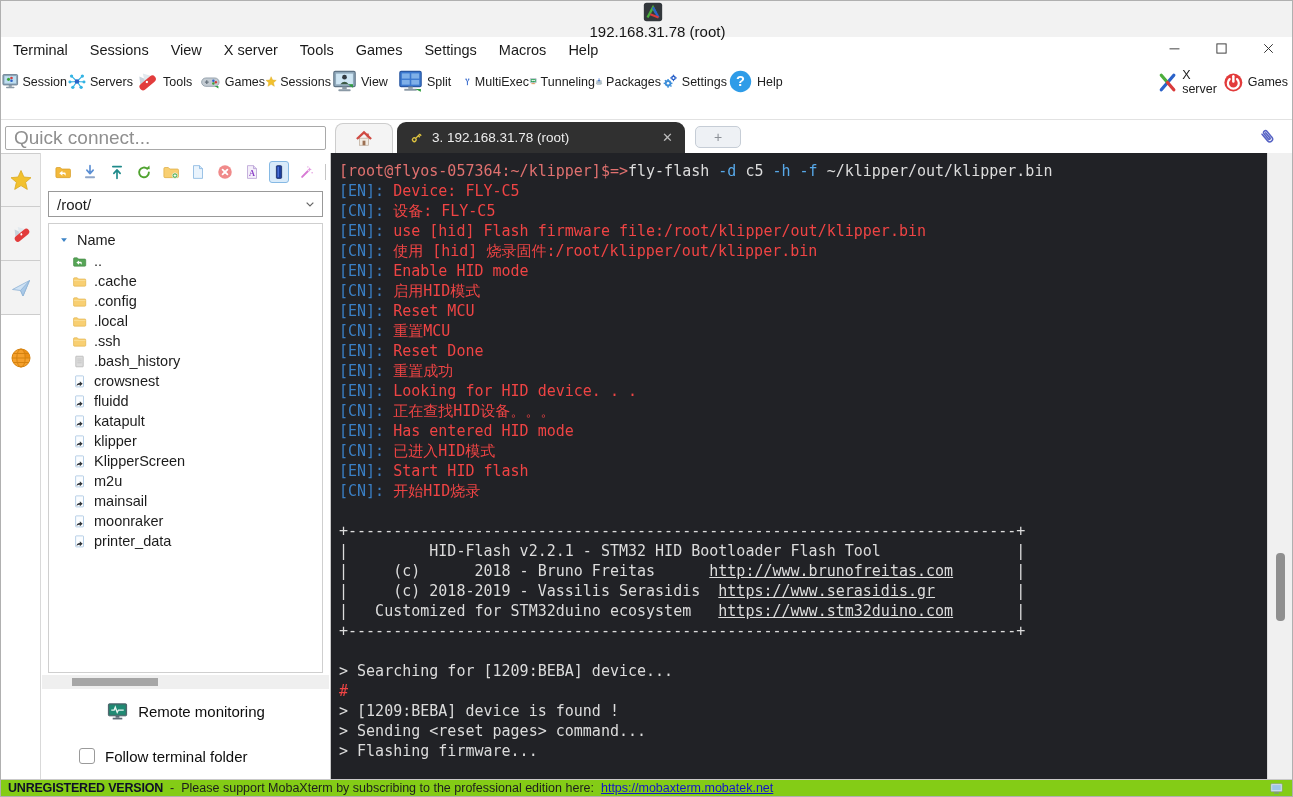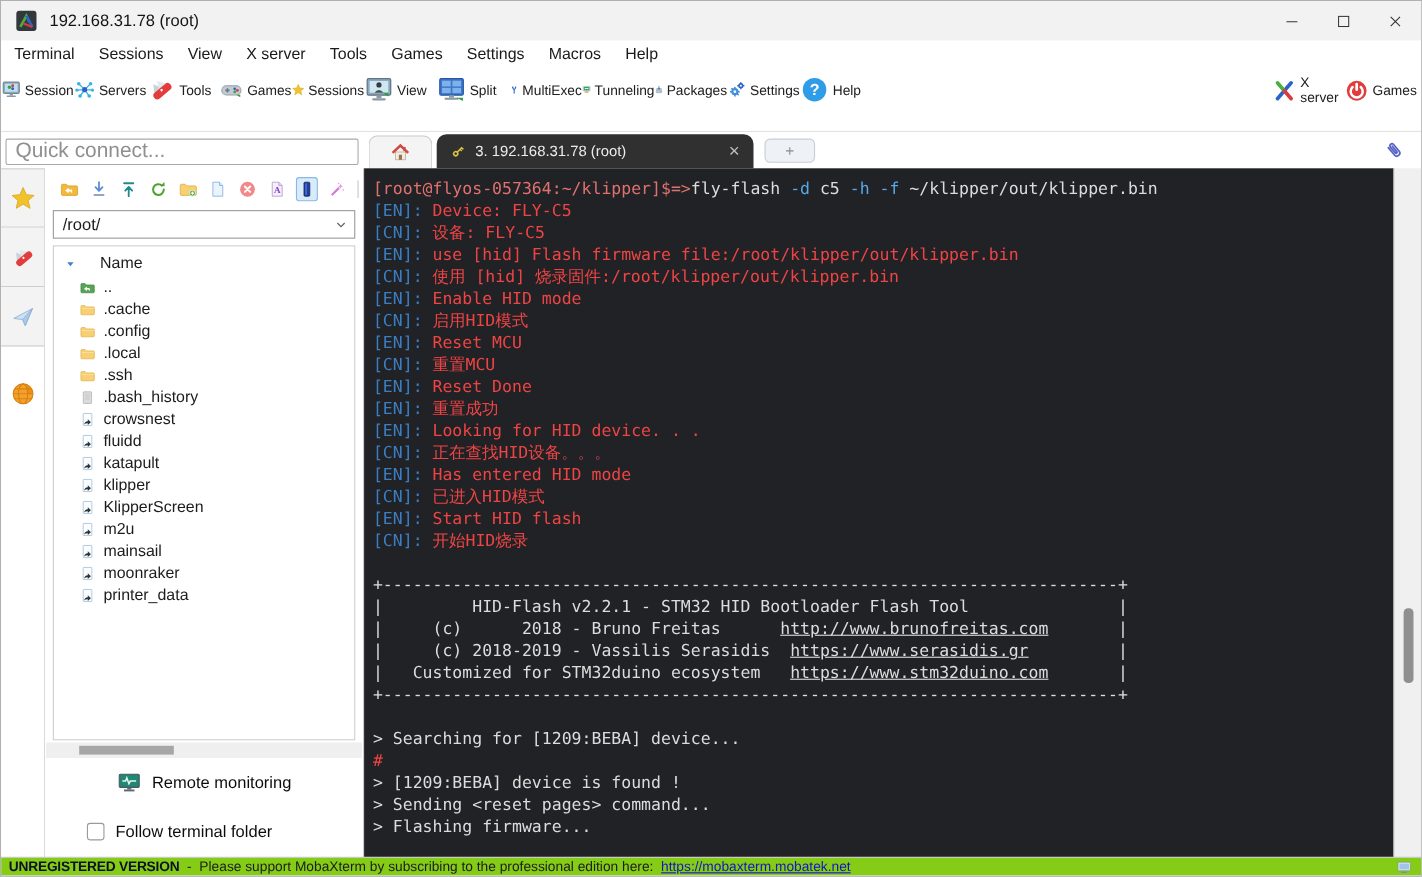--- a/index.html
+++ b/index.html
@@ -1,18 +1,18 @@
 <!DOCTYPE html>
 <html><head>
 <meta charset="utf-8">
 <style>
   html,body{margin:0;padding:0;background:#9a9a9a;font-family:"Liberation Sans",sans-serif;}
   .window{position:relative;width:1293px;height:797px;background:#fff;overflow:hidden;border:1px solid #b0b0b0;box-sizing:border-box;}
   
-  .titlebar{height:36px;background:#f2f2f2;display:flex;align-items:center;padding-left:12px;}
+  .titlebar{height:36px;background:#f2f2f2;display:flex;align-items:center;padding-left:12px;flex-direction:column;}
   .appicon{width:22px;height:22px;flex:none;}
   .apptitle{font-size:15px;color:#141414;margin-left:10px;}
   .wctrl{margin-left:auto;display:flex;height:100%;}
   .wbtn{width:47px;height:100%;display:flex;align-items:center;justify-content:center;}
   .wbtn svg{width:17px;height:17px;}
   
   .menubar{height:26px;display:flex;align-items:center;background:#fff;font-size:14.5px;color:#1a1a1a;padding-left:1px;}
   .mitem{padding:0 11px;height:100%;display:flex;align-items:center;cursor:default;}
   
   .toolbar{height:57px;background:#fff;border-bottom:1px solid #e2e2e2;display:flex;align-items:flex-start;padding-top:5px;box-sizing:border-box;}
@@ -41,21 +41,21 @@
   .railbtn.globe{background:transparent;border:none;margin-top:16px;}
   .filepanel{width:290px;border-right:1px solid #c9c9c9;box-sizing:border-box;display:flex;flex-direction:column;background:#fff;}
   .ftoolbar{height:34px;display:flex;align-items:center;padding:2px 4px 0 13px;gap:8px;}
   .fbtn{width:22px;height:22px;display:flex;align-items:center;justify-content:center;border-radius:3px;box-sizing:border-box;}
   .fbtn .ic{width:18px;height:18px;}
   .fbtn.sel{background:#d9ebfa;border:1px solid #86b9e4;}
   .fdivider{width:1px;height:16px;background:#c6c6c6;margin-left:1px;}
   .pathbox{height:24px;margin:2px 7px 2px 7px;border:1px solid #999;display:flex;align-items:center;padding:0 4px 0 8px;font-size:15px;color:#1c1c1c;justify-content:space-between;background:#fff;}
   .pathbox svg{width:16px;height:16px;}
   .tree{flex:1;margin:4px 7px 0 7px;border:1px solid #cfcfcf;overflow:hidden;padding-top:5px;background:#fff;}
-  .theader{display:flex;align-items:center;gap:22px;padding-left:10px;height:22px;text-align:center;}
+  .theader{display:flex;align-items:center;gap:8px;padding-left:10px;height:22px;text-align:center;}
   .theader svg{width:10px;height:10px;}
   .tname{font-size:14.5px;color:#1c1c1c;}
   .frow{display:flex;align-items:center;gap:7px;height:20px;padding-left:23px;}
   .frow .ic{width:15px;height:15px;flex:none;}
   .fname{font-size:14.5px;color:#1c1c1c;white-space:nowrap;}
   .hscroll{height:14px;background:#efefef;position:relative;margin:2px 1px 0 1px;}
   .hthumb{position:absolute;left:30px;top:3px;width:86px;height:8px;background:#a6a6a6;}
   .monrow{height:44px;display:flex;align-items:center;justify-content:center;gap:9px;}
   .monrow .ic{width:23px;height:23px;}
   .monlabel{font-size:15px;color:#0d0d0d;}

